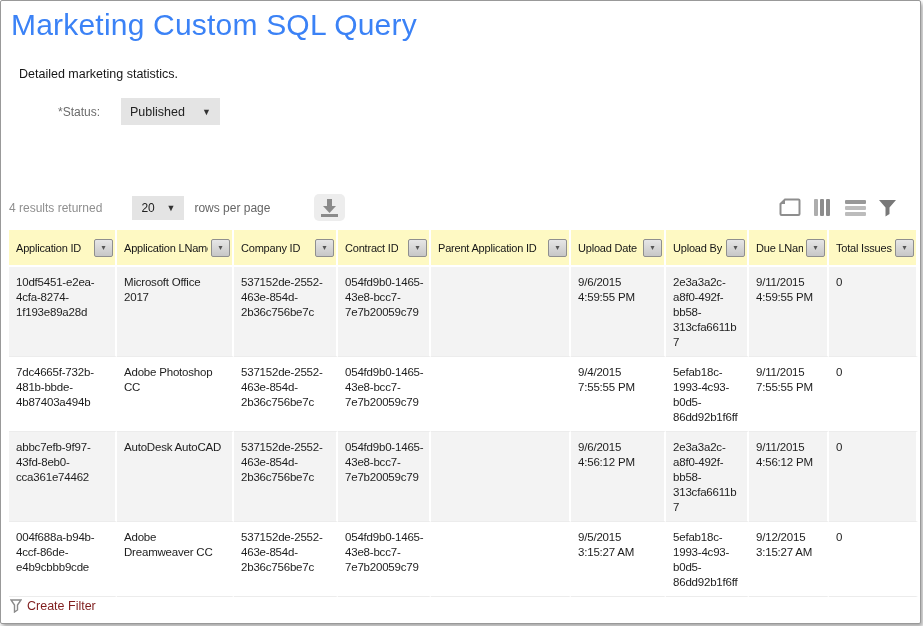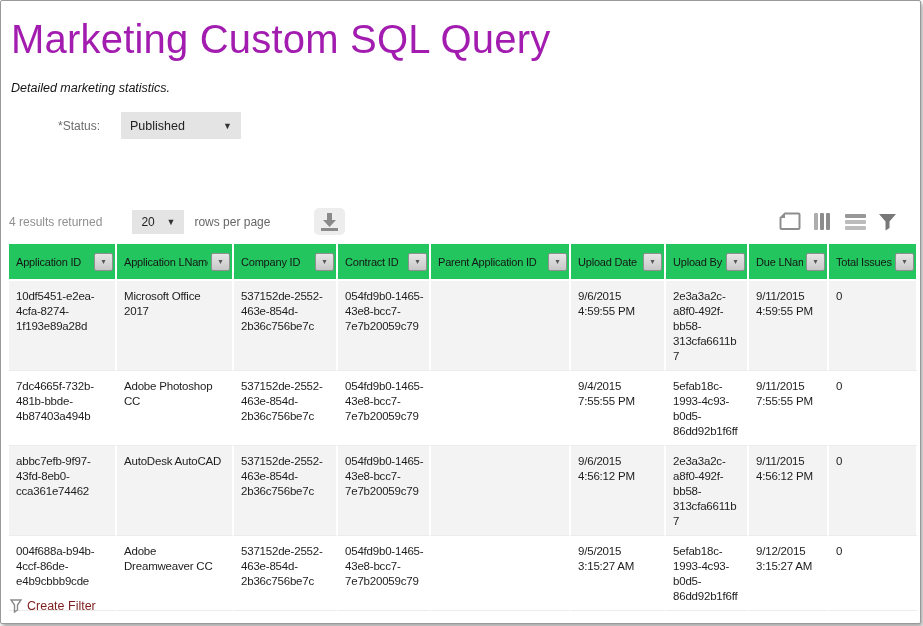--- a/index.html
+++ b/index.html
@@ -12,51 +12,50 @@
     width: 921px; height: 624px;
     margin: 0;
     background: #fff;
     border: 1px solid #999;
     border-radius: 2px;
     box-shadow: 2px 3px 4px rgba(0,0,0,.35);
     position: relative;
     overflow: hidden;
   }
   .page-title {
-    margin: 19px 0 0 10px;
-    font-size: 40px;
+    margin: 5px 0 0 10px;
+    font-size: 30px;
     line-height: 38px;
     font-weight: 300;
     letter-spacing: .2px;
-    color: #a21caf;
+    color: #3b82f6;
   }
   .subtitle {
-    margin: 23px 0 0 10px;
+    margin: 23px 0 0 18px;
     font-size: 12.5px;
     color: #151515;
-    font-style: italic;
   }
   .status-row {
     margin: 17px 0 0 57px;
     display: flex;
     align-items: center;
   }
   .status-label { font-size: 12px; color: #6b6b6b; }
   .select {
     background: #e4e4e4;
     height: 27px;
     display: flex;
     align-items: center;
     justify-content: space-between;
     padding: 0 9px;
     font-size: 12.5px;
     color: #222;
     cursor: default;
   }
-  .status-select { width: 120px; margin-left: 21px; }
+  .status-select { width: 99px; margin-left: 21px; }
   .select .caret { font-size: 9px; color: #333; margin-left: 8px; }
   .buttons-row {
     margin: 47px 0 0 20px;
     display: flex;
     gap: 13px;
   }
   .btn {
     border: none;
     border-radius: 5px;
     color: #fff;
@@ -77,21 +76,21 @@
   .results-count { color: #8f8f8f; }
   .page-size-select { width: 52px; height: 24px; margin-left: 30px; font-size: 12px; }
   .rows-per-page { color: #666; margin-left: 10px; }
   .icon-btn { background: none; border: none; padding: 0; cursor: pointer; line-height: 0; }
   .download-btn { margin-left: 44px; }
   .view-icons { margin-left: auto; display: flex; align-items: center; gap: 13px; }
   
   .table-wrap { margin: 9px 0 0 8px; width: 909px; overflow: hidden; }
   table { width: 909px; table-layout: fixed; border-collapse: separate; border-spacing: 0; }
   th {
-    background: #22c55e;
+    background: #fef9c3;
     height: 37px;
     padding: 0 2px 0 7px;
     border-right: 2px solid #fff;
     border-bottom: 2px solid #fff;
     text-align: left;
     vertical-align: middle;
   }
   .th-inner { display: flex; align-items: center; justify-content: space-between; overflow: hidden; }
   .th-label {
     font-size: 11px;

